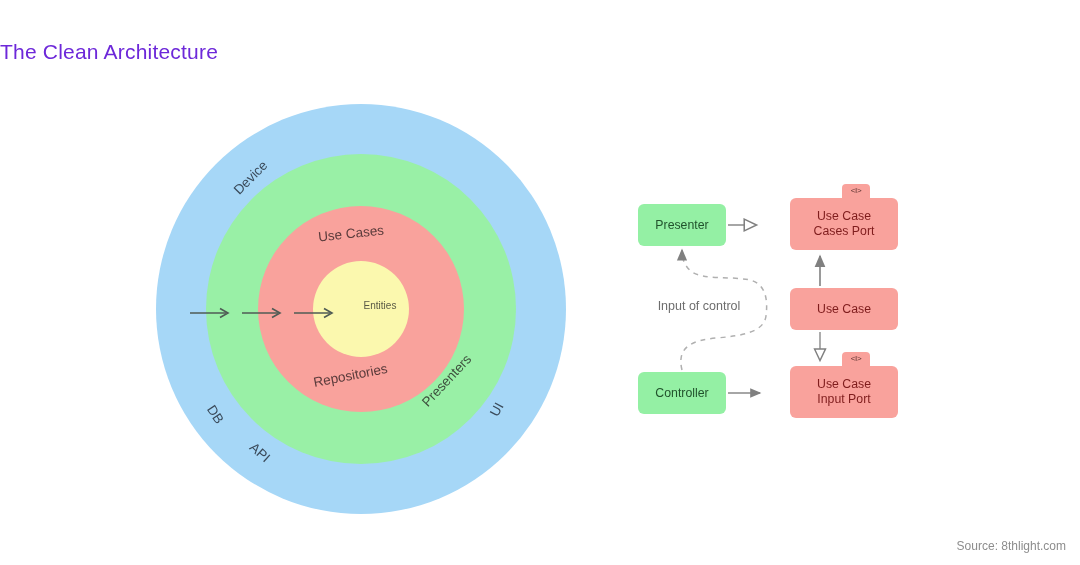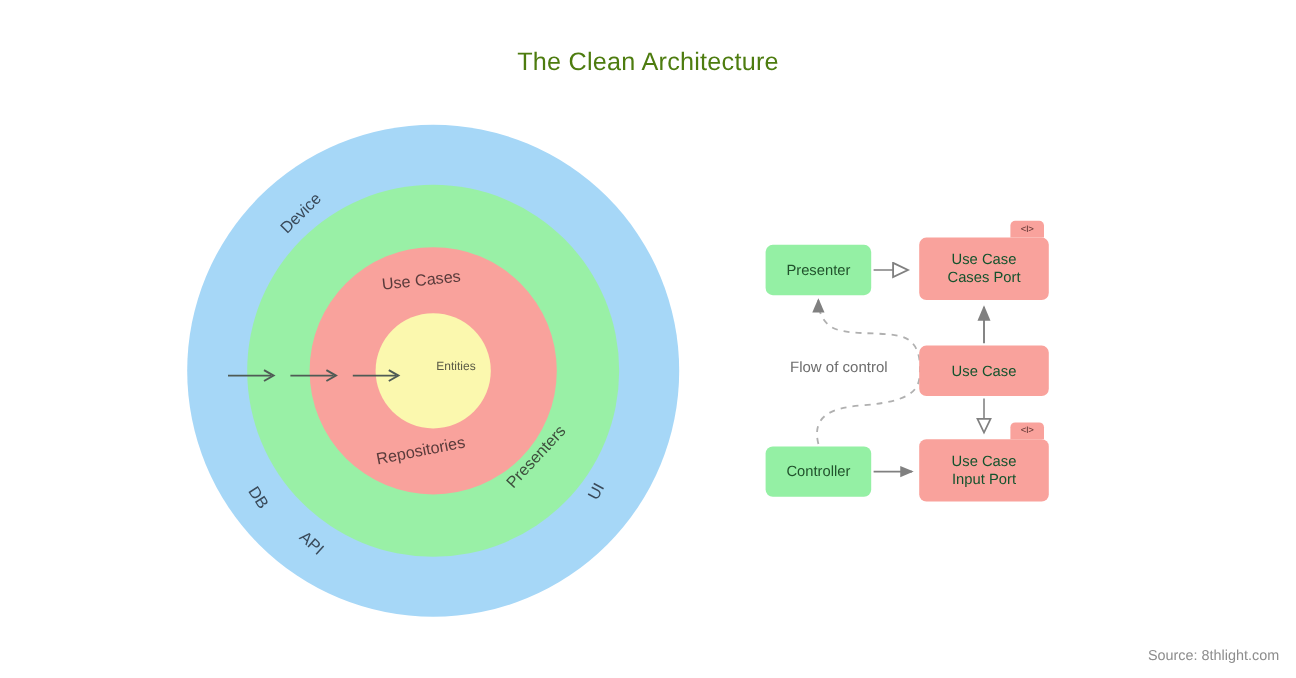--- a/index.html
+++ b/index.html
@@ -15,24 +15,23 @@
     font-family: "Liberation Sans", sans-serif;
     color: #4a4a4a;
   }
 
   
   #page-title {
     position: absolute;
     top: 40px;
     left: 0;
     width: 1080px;
-    text-align: center;
     font-size: 21px;
     font-weight: 400;
-    color: #4d7c0f;
+    color: #6d28d9;
     letter-spacing: 0.2px;
   }
 
   
   #source-note {
     position: absolute;
     right: 14px;
     bottom: 12px;
     font-size: 12px;
     color: #8d8d8d;
@@ -111,21 +110,21 @@
     border-radius: 6px;
     display: flex;
     align-items: center;
     justify-content: center;
     text-align: center;
     font-size: 12.3px;
     line-height: 15px;
     box-sizing: border-box;
   }
   .uml-box.green { background: #94f0a4; color: #21522c; }
-  .uml-box.red   { background: #f9a29c; color: #14532d; }
+  .uml-box.red   { background: #f9a29c; color: #7f1d1d; margin-left: 24px; }
 
   #box-presenter   { left: 8px;   top: 24px;  width: 88px; height: 42px; }
   #box-controller  { left: 8px;   top: 192px; width: 88px; height: 42px; }
   #box-output-port { left: 136px; top: 18px;  width: 108px; height: 52px; }
   #box-use-case    { left: 136px; top: 108px; width: 108px; height: 42px; }
   #box-input-port  { left: 136px; top: 186px; width: 108px; height: 52px; }
 
   .iface-badge {
     position: absolute;
     background: #f9a29c;
@@ -233,16 +232,16 @@
   <div class="uml-box red" id="box-use-case">Use Case</div>
 
   <div class="iface-badge" id="badge-input">&lt;I&gt;</div>
   <div class="uml-box red" id="box-input-port">
     <span>
       <span>Use Case</span><br>
       <span>Input Port</span>
     </span>
   </div>
 
-  <div id="flow-label">Flow of control</div>
+  <div id="flow-label">Input of control</div>
 </div>
 
 <div id="source-note">Source: 8thlight.com</div>
 
 </body></html>

